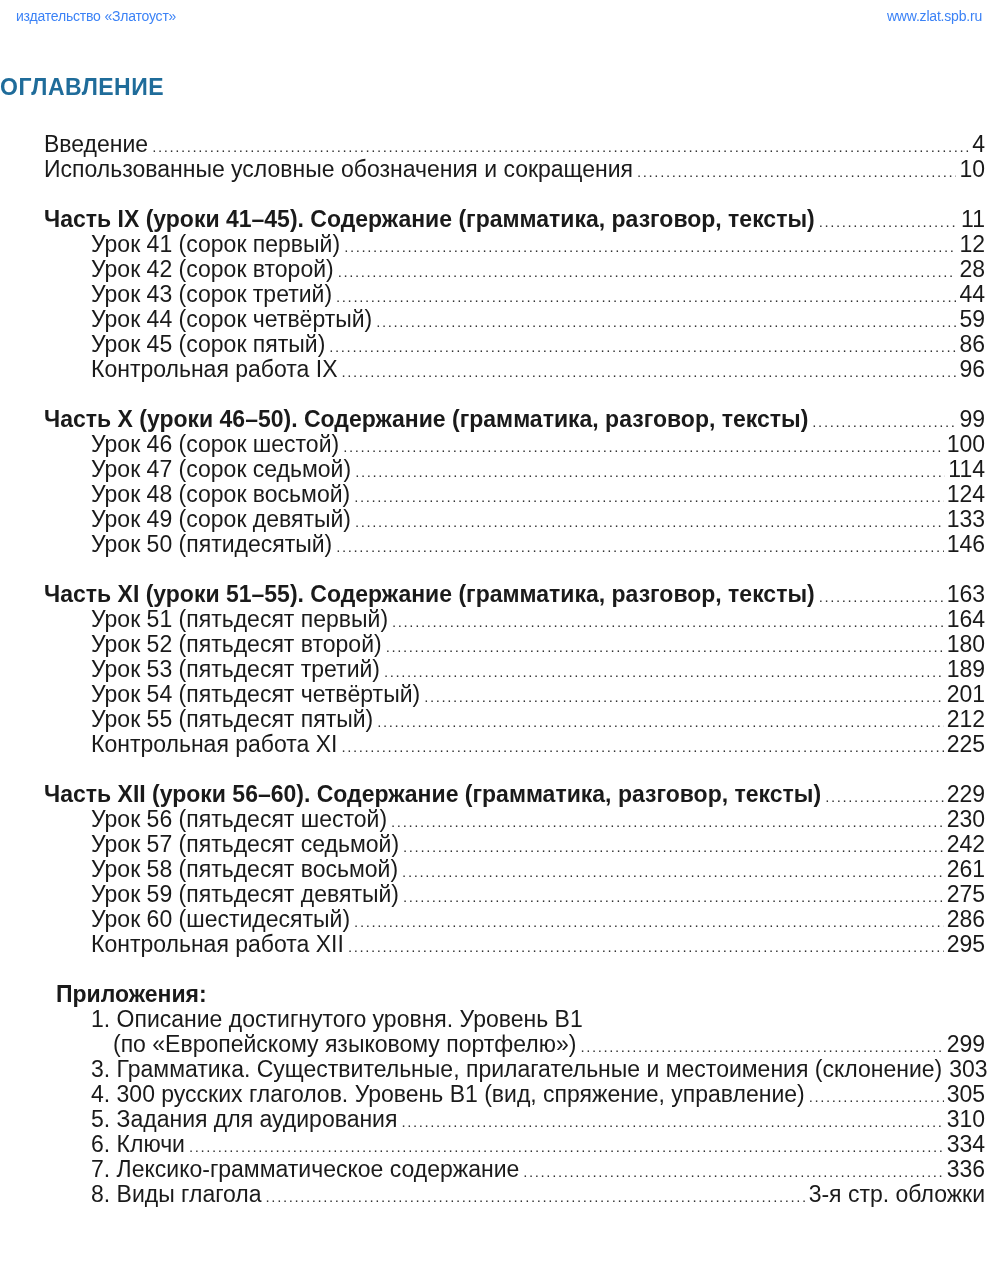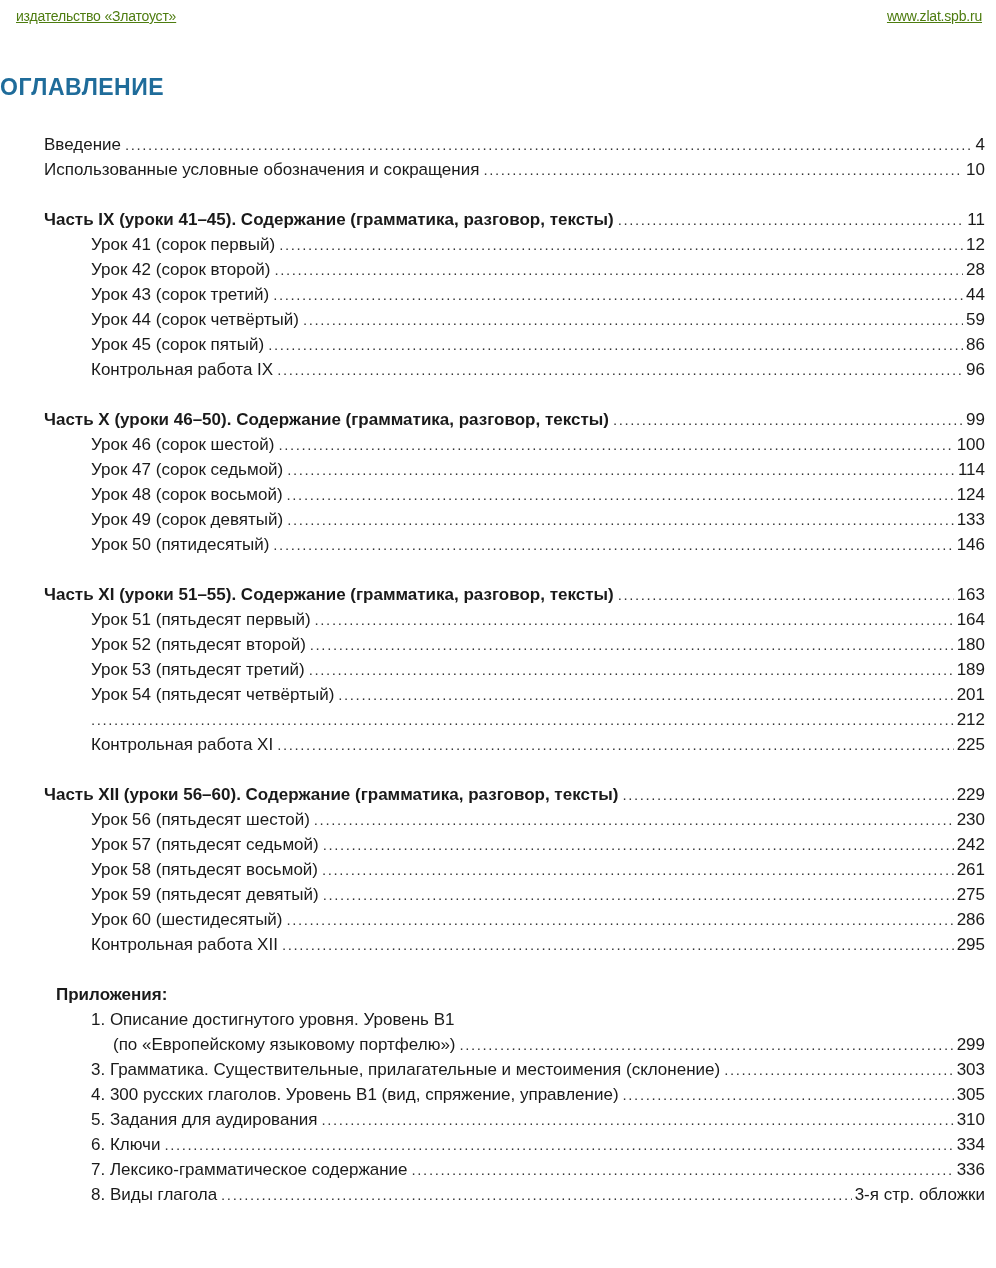--- a/index.html
+++ b/index.html
@@ -1,30 +1,30 @@
 <!DOCTYPE html>
 <html><head>
   <meta charset="utf-8">
   <style>
     html, body { margin: 0; padding: 0; background: #ffffff; }
     body {
       width: 996px; height: 1268px; position: relative; overflow: hidden;
       font-family: "Liberation Sans", sans-serif; color: #1a1a1a;
     }
-    .hdr { position: absolute; top: 8px; font-size: 14px; color: #4d7c0f; letter-spacing: -0.2px; text-decoration: underline; }
+    .hdr { position: absolute; top: 8px; font-size: 14px; color: #3b82f6; letter-spacing: -0.2px; }
     .hdr-left { left: 16px; }
     .hdr-right { right: 14px; }
     .title {
       position: absolute; top: 74px; left: 0; width: 100%; 
       font-size: 23px; font-weight: bold; color: #1f6c9a; letter-spacing: 0.5px;
     }
     .toc { position: absolute; left: 44px; top: 132px; width: 941px; }
     .row {
       display: flex; align-items: baseline; height: 25px; line-height: 25px;
-      font-size: 17px; white-space: nowrap;
+      font-size: 23px; white-space: nowrap;
     }
     .row .lbl { flex: 0 0 auto; padding-right: 4px; }
     .row .dots {
       flex: 1 1 auto; overflow: hidden; color: #333;
       letter-spacing: 1.6px; font-size: 15px;
     }
     .row .dots::before {
       content: "....................................................................................................................................................................................................";
     }
     .row .pg { flex: 0 0 auto; padding-left: 3px; text-align: right; }
@@ -150,20 +150,21 @@
     <span class="lbl">Урок 53 (пятьдесят третий)</span>
     <span class="dots"></span>
     <span class="pg">189</span>
   </div>
   <div class="row lesson">
     <span class="lbl">Урок 54 (пятьдесят четвёртый)</span>
     <span class="dots"></span>
     <span class="pg">201</span>
   </div>
   <div class="row lesson">
+    <span class="lbl">Урок 55 (пятьдесят пятый)</span>
     <span class="dots"></span>
     <span class="pg">212</span>
   </div>
   <div class="row lesson">
     <span class="lbl">Контрольная работа XI</span>
     <span class="dots"></span>
     <span class="pg">225</span>
   </div>
 
   <div class="gap"></div>

